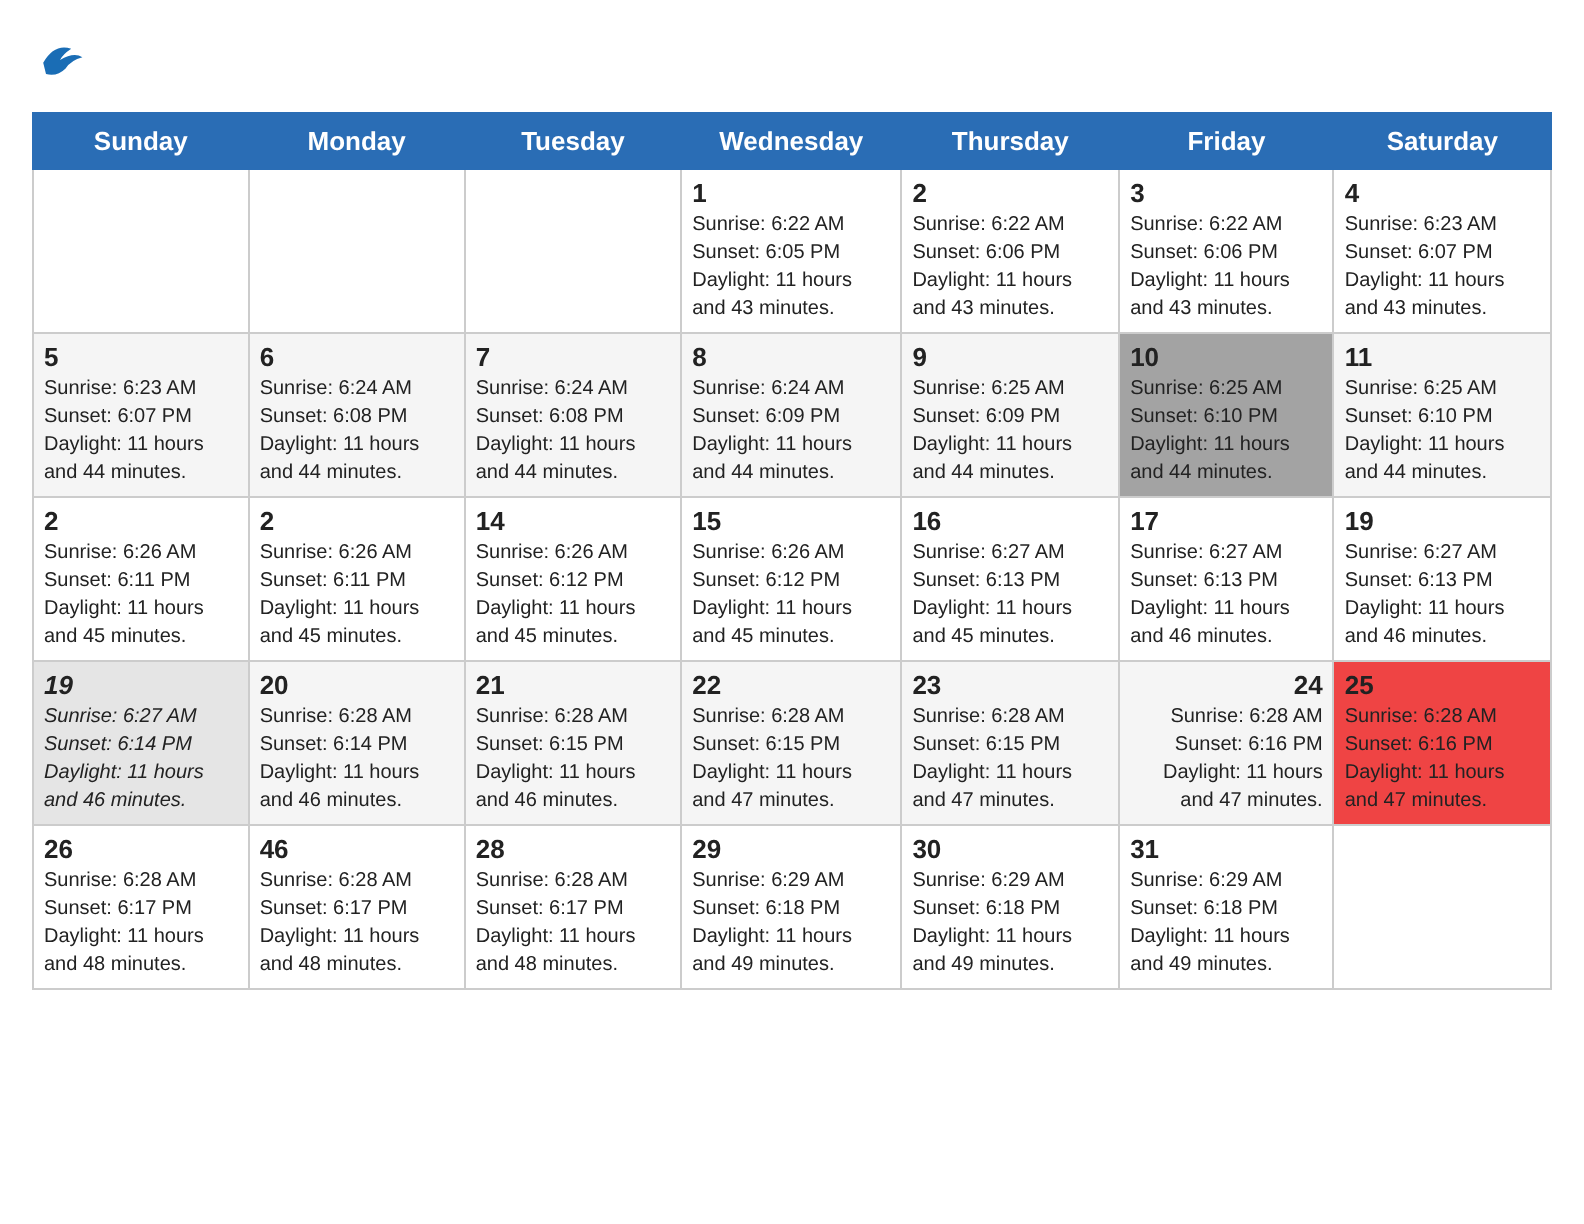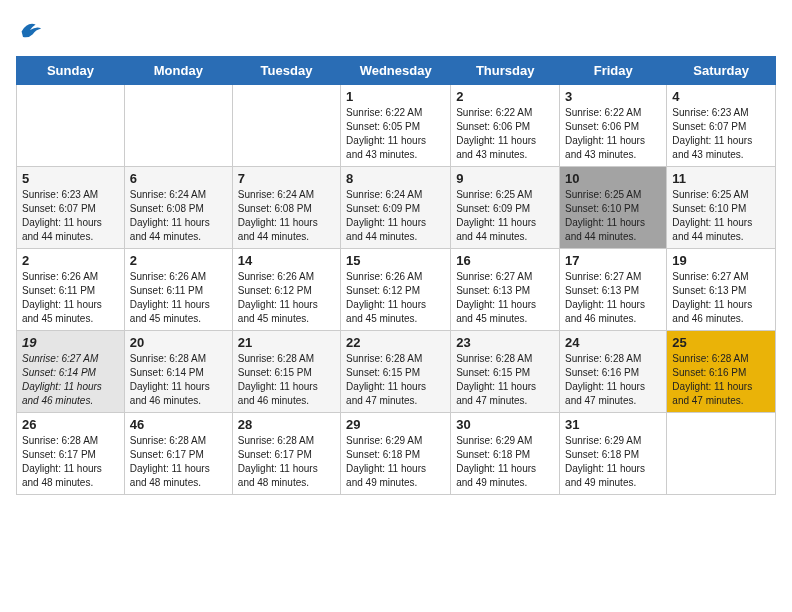--- a/index.html
+++ b/index.html
@@ -257,27 +257,27 @@
           <div class="day-info" style="white-space: pre-line;">Sunrise: 6:28 AM
 Sunset: 6:15 PM
 Daylight: 11 hours and 47 minutes.</div>
         </td>
         <td style="background: rgb(245, 245, 245); margin-left: 24px;">
           <div class="day-number">23</div>
           <div class="day-info" style="white-space: pre-line;">Sunrise: 6:28 AM
 Sunset: 6:15 PM
 Daylight: 11 hours and 47 minutes.</div>
         </td>
-        <td style="background: rgb(245, 245, 245);">
+        <td style="background: rgb(245, 245, 245); text-align: right;">
           <div class="day-number">24</div>
           <div class="day-info" style="white-space: pre-line;">Sunrise: 6:28 AM
 Sunset: 6:16 PM
 Daylight: 11 hours and 47 minutes.</div>
         </td>
-        <td style="background: #eab308;">
+        <td style="background: #ef4444;">
           <div class="day-number">25</div>
           <div class="day-info" style="white-space: pre-line;">Sunrise: 6:28 AM
 Sunset: 6:16 PM
 Daylight: 11 hours and 47 minutes.</div>
         </td>
       </tr>
       <tr>
         <td>
           <div class="day-number">26</div>
           <div class="day-info" style="white-space: pre-line;">Sunrise: 6:28 AM

